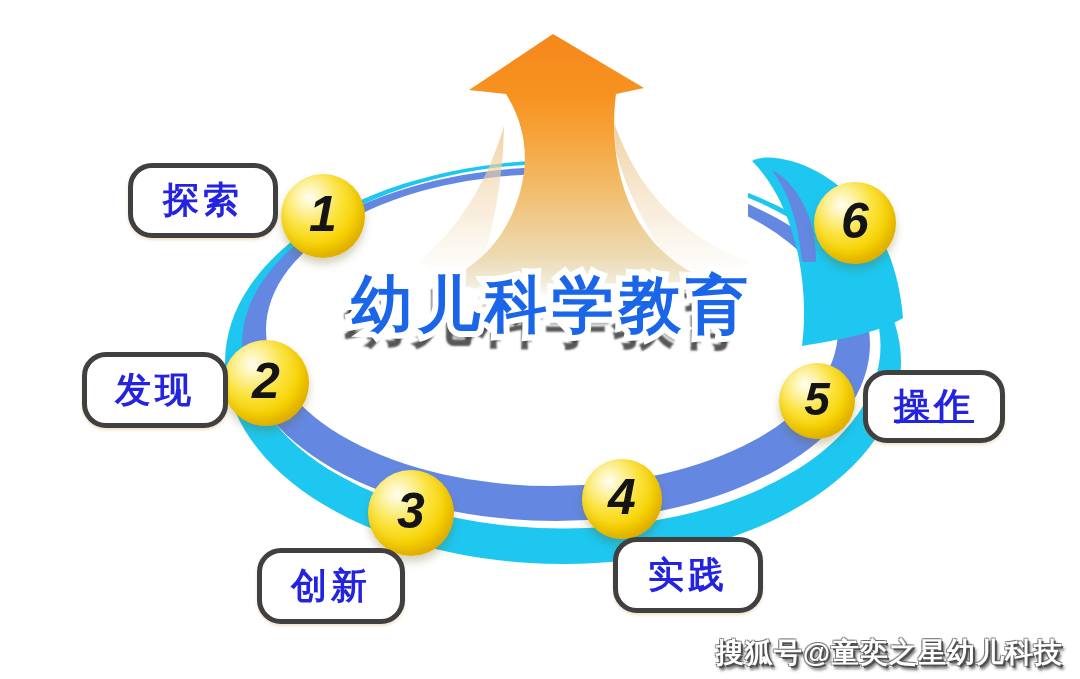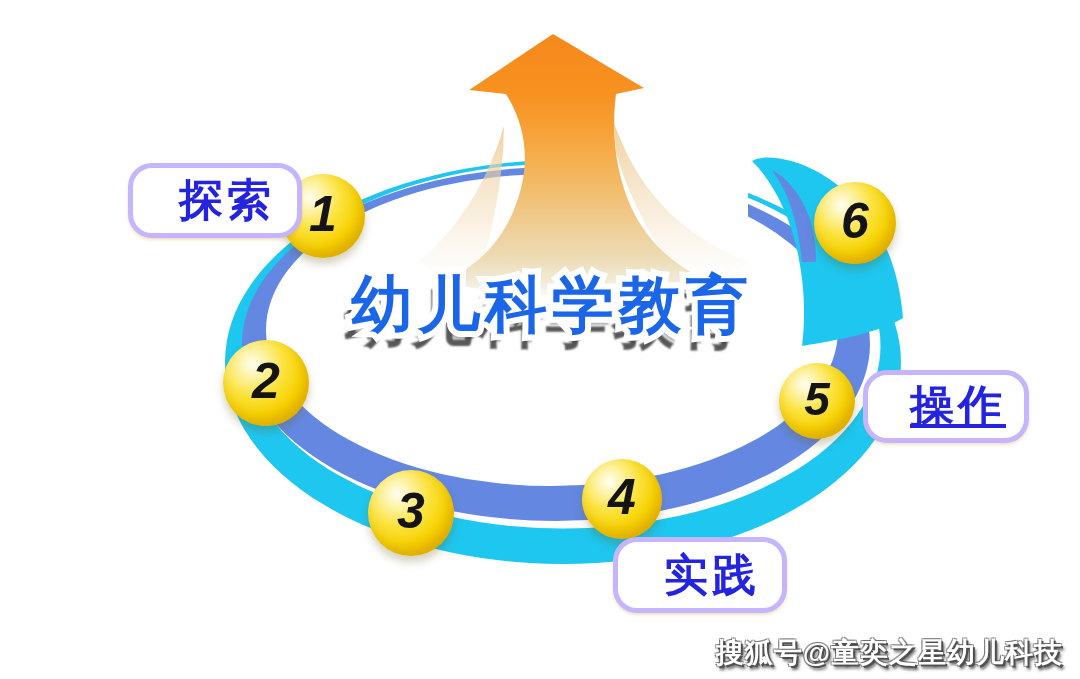--- a/index.html
+++ b/index.html
@@ -33,25 +33,24 @@
   .ball-1 { left:281px; top:174px; width:84px; height:84px; }
   .ball-2 { left:223px; top:340px; width:86px; height:86px; }
   .ball-3 { left:368px; top:470px; width:86px; height:86px; }
   .ball-4 { left:582px; top:459px; width:80px; height:80px; }
   .ball-5 { left:779px; top:363px; width:76px; height:76px; }
   .ball-5 .num { font-size:46px; }
   .ball-6 { left:814px; top:182px; width:82px; height:82px; }
 
   
   .step-label {
-    position:absolute; background:#ffffff; border:5px solid #c4b5fd; border-radius:24px;
+    position:absolute; background:#ffffff; border:5px solid #404040; border-radius:24px;
     display:flex; align-items:center; justify-content:center;
-    font-weight:bold; font-size:44px; color:#2323E0; letter-spacing:4px;
+    font-weight:bold; font-size:36px; color:#2323E0; letter-spacing:4px;
     box-shadow:0 2px 3px rgba(200,140,40,0.25);
-    padding-left:24px;
   }
   .label-1 { left:128px; top:163px; width:140px; height:65px; }
   .label-2 { left:82px;  top:352px; width:136px; height:66px; }
   .label-3 { left:257px; top:548px; width:138px; height:66px; }
   .label-4 { left:613px; top:537px; width:140px; height:66px; }
   .label-5 { left:863px; top:370px; width:132px; height:63px;text-decoration:underline; }
   .label-6 { left:895px; top:181px; width:128px; height:62px; }
 
   
   .watermark {
@@ -136,18 +135,20 @@
     <span class="num">4</span>
   </div>
   <div class="ball ball-5">
     <span class="num">5</span>
   </div>
   <div class="ball ball-6">
     <span class="num">6</span>
   </div>
 
   <div class="step-label label-1">探索</div>
+  <div class="step-label label-2">发现</div>
+  <div class="step-label label-3">创新</div>
   <div class="step-label label-4">实践</div>
   <div class="step-label label-5">操作</div>
 
   <div class="watermark">搜狐号@童奕之星幼儿科技</div>
 
 </div>
 
 </body></html>

